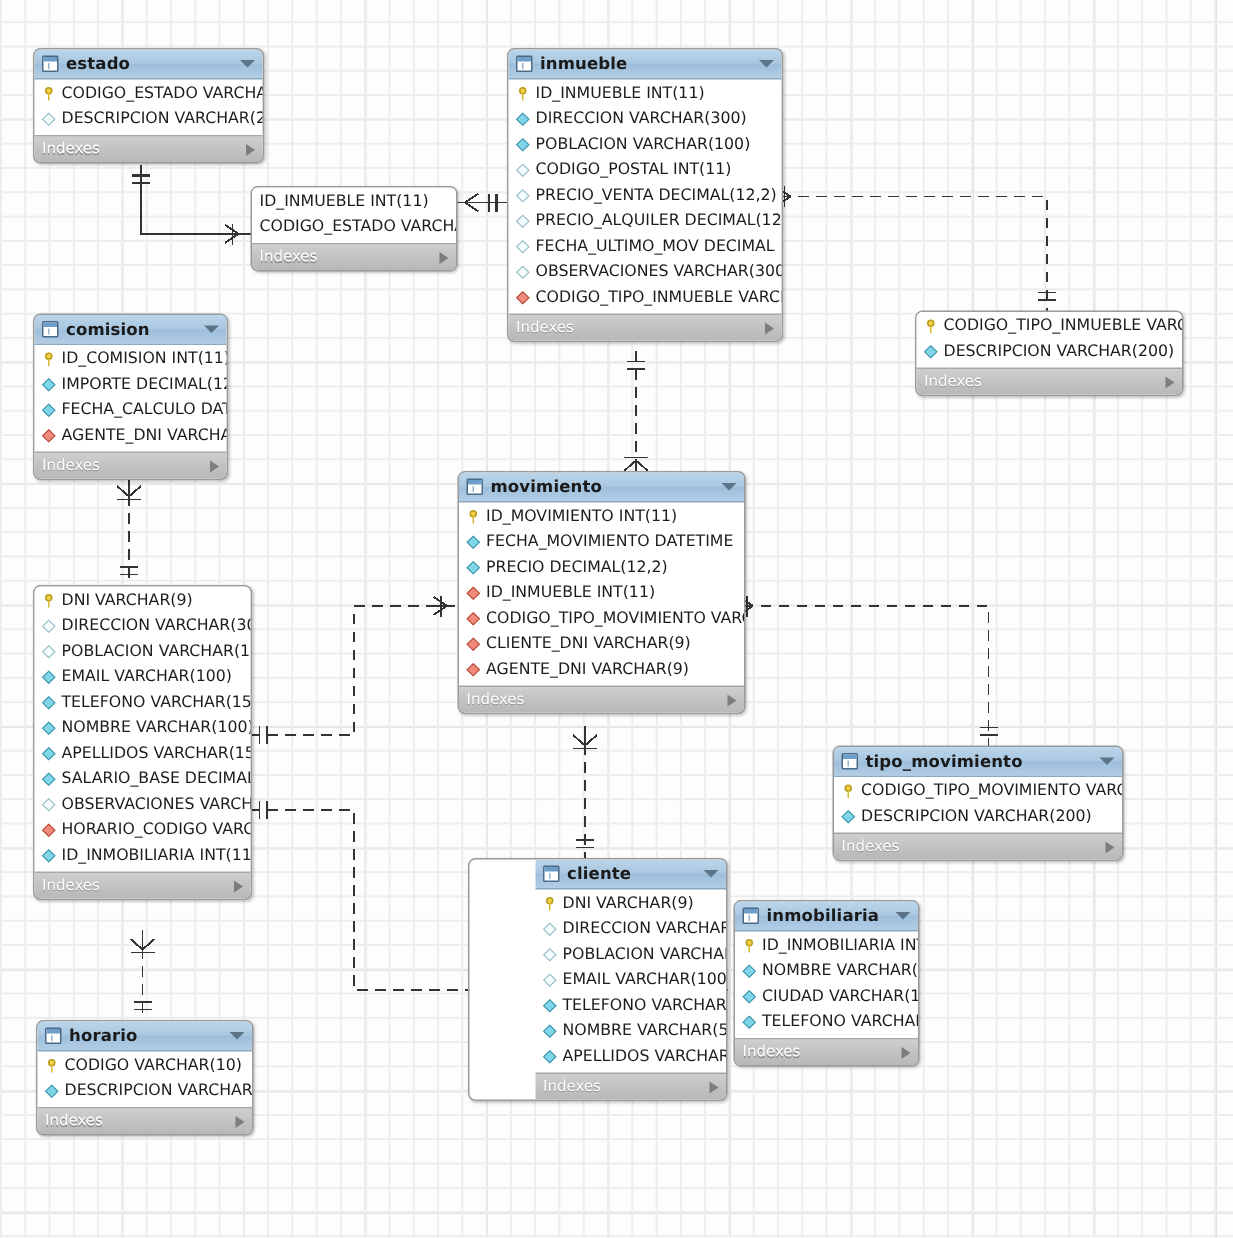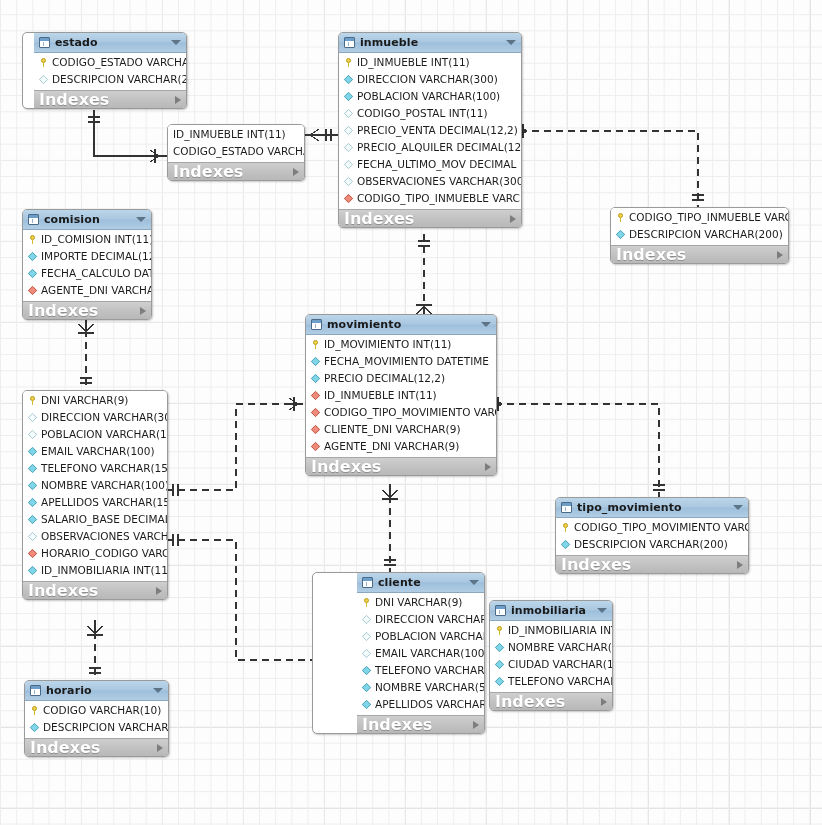--- a/index.html
+++ b/index.html
@@ -74,21 +74,21 @@
   .ci.dia.full{background:#7fd6e8;border:1px solid #3f93a8;box-sizing:border-box;}
   .ci.dia.hollow{background:#f4fcfd;border:1px solid #8fb9c4;box-sizing:border-box;}
   .ci.dia.fk{background:#f08a7a;border:1px solid #b44a39;box-sizing:border-box;}
   .ci.none{width:0;margin-right:0;}
   .cn{font-size:10.5px;color:#1c1c1c;line-height:11px;}
   .tfoot{
     height:17px;display:flex;align-items:center;padding:0 5px;
     background:linear-gradient(to bottom,#cfcfcf 0%,#c2c2c2 50%,#b8b8b8 100%);
     border-top:1px solid #a6a6a6;
   }
-  .tfoot .flabel{font-size:16px;color:#ffffff;text-shadow:0 1px 0 #8f8f8f;font-weight:bold;}
+  .tfoot .flabel{font-size:10px;color:#ffffff;text-shadow:0 1px 0 #8f8f8f;}
   .tri{
     margin-left:auto;width:0;height:0;
     border-top:4px solid transparent;border-bottom:4px solid transparent;
     border-left:6px solid #7d7d7d;
   }
 </style>
 </head>
 <body>
 
 <div id="canvas">
@@ -178,21 +178,21 @@
       <g>
         <path d="M390,497 L382,490 M390,497 L398,490 M390,497 L390,490"></path>
         <path d="M382,499 L398,499"></path>
         <path d="M384,565 L396,565 M384,560 L396,560"></path>
       </g>
 
     </g>
   </svg>
 
   <div id="tables-layer">
-      <div class="table" style="left: 22px; top: 32px; width: 152px; padding-left: 11px;">
+      <div class="table" style="left: 22px; top: 32px; width: 152px;">
         <div class="thead">
           <span class="ticon"></span>
           <span class="tname">estado</span>
           <span class="caret"></span>
         </div>
         <div class="cols">
           <div class="col">
             <span class="ci pk"></span>
             <span class="cn">CODIGO_ESTADO VARCHAR(10)</span>
           </div>

